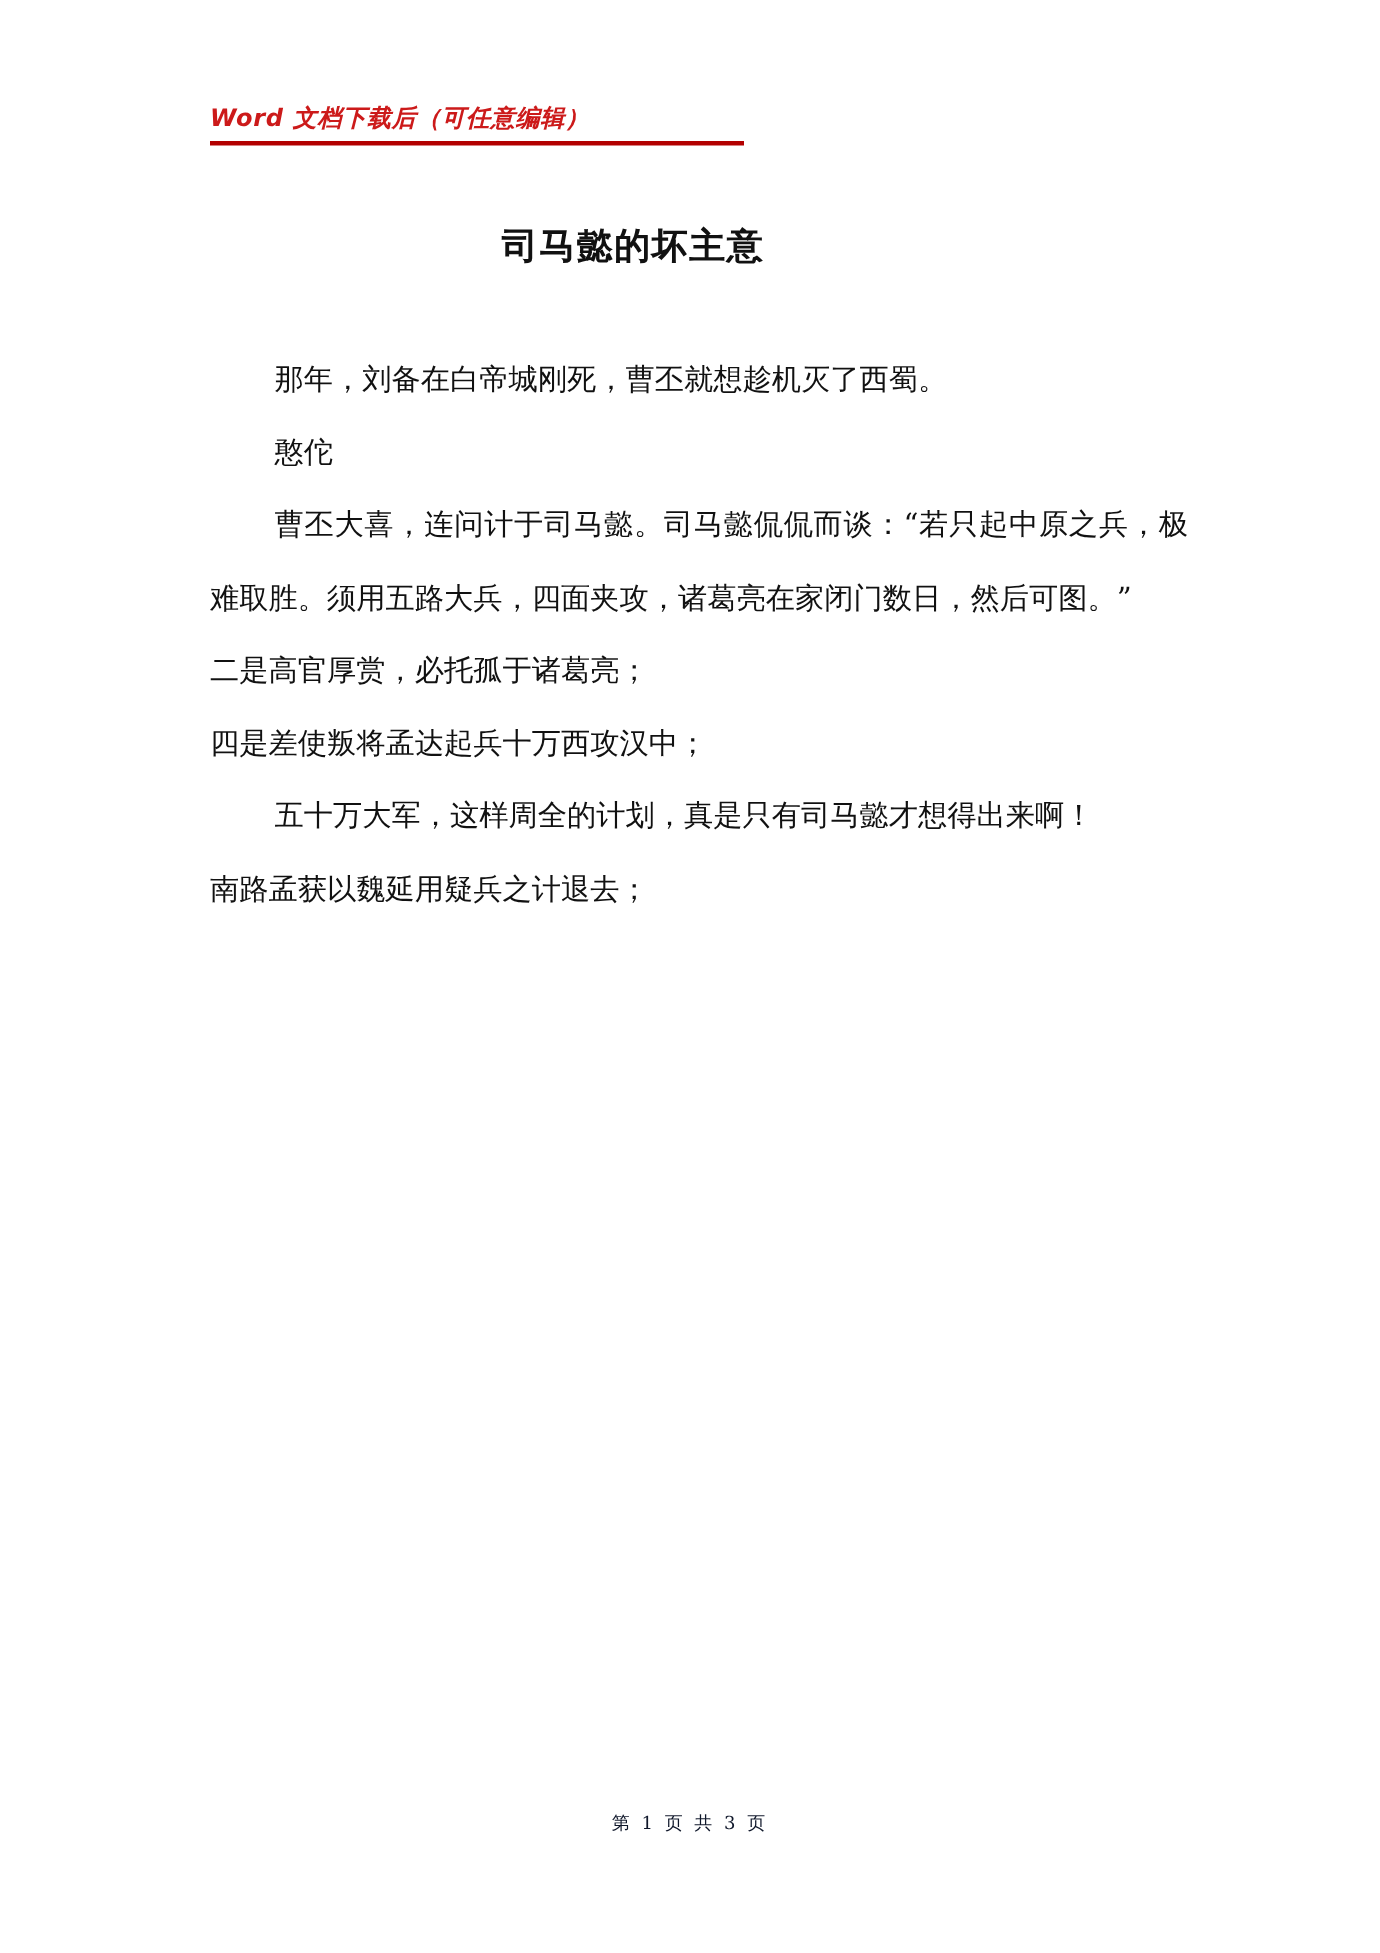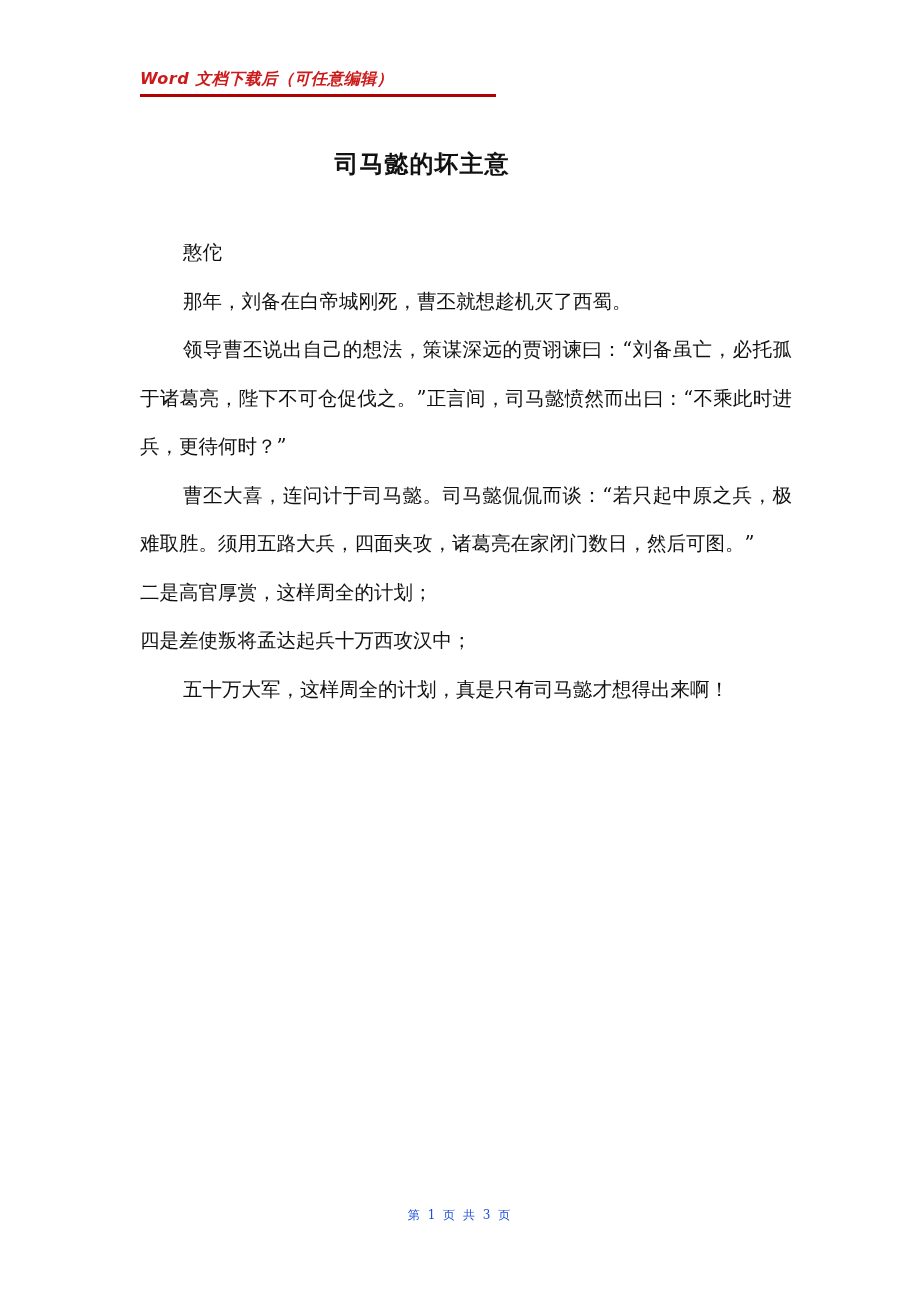--- a/index.html
+++ b/index.html
@@ -10,35 +10,35 @@
                  font-weight: bold; font-size: 16px; color: #cc1a1a; letter-spacing: 0.5px;
                  line-height: 30px; white-space: nowrap; }
   .banner-line { height: 3px; background: #b30000; margin-top: 0px; width: 356px; }
   .title { position: absolute; left: 0; width: 844px; top: 148px; text-align: center;
            font-family: "DejaVu Sans", "Liberation Sans", sans-serif; font-weight: bold;
            font-size: 24px; letter-spacing: 1px; color: #111; }
   .body { position: absolute; left: 140px; top: 229px; width: 652px; }
   .p { font-size: 19.5px; line-height: 48.5px; margin: 0; text-align: justify; }
   .indent { text-indent: 43px; }
   .footer { position: absolute; left: 0; width: 920px; top: 1207px; text-align: center;
-            font-family: "DejaVu Serif", serif; font-size: 12px; color: #1d4ed8; letter-spacing: 2px; }
+            font-family: "DejaVu Serif", serif; font-size: 12px; color: #0f172a; letter-spacing: 2px; }
 </style>
 </head>
 <body>
 
 <div class="banner">
   <div class="banner-text">Word 文档下载后（可任意编辑）</div>
   <div class="banner-line"></div>
 </div>
 
 <div class="title">司马懿的坏主意</div>
 
 <div class="body">
+  <p class="p indent">那年，刘备在白帝城刚死，曹丕就想趁机灭了西蜀。</p>
   <p class="p indent">憨佗</p>
-  <p class="p indent">那年，刘备在白帝城刚死，曹丕就想趁机灭了西蜀。</p>
-  <p class="p indent">领导曹丕说出自己的想法，策谋深远的贾诩谏曰：“刘备虽亡，必托孤于诸葛亮，陛下不可仓促伐之。”正言间，司马懿愤然而出曰：“不乘此时进兵，更待何时？”</p>
   <p class="p indent">曹丕大喜，连问计于司马懿。司马懿侃侃而谈：“若只起中原之兵，极难取胜。须用五路大兵，四面夹攻，诸葛亮在家闭门数日，然后可图。”</p>
-  <p class="p">二是高官厚赏，这样周全的计划；</p>
+  <p class="p">二是高官厚赏，必托孤于诸葛亮；</p>
   <p class="p">四是差使叛将孟达起兵十万西攻汉中；</p>
   <p class="p indent">五十万大军，这样周全的计划，真是只有司马懿才想得出来啊！</p>
+  <p class="p">南路孟获以魏延用疑兵之计退去；</p>
 </div>
 
 <div class="footer">第 1 页 共 3 页</div>
 
 </body></html>

